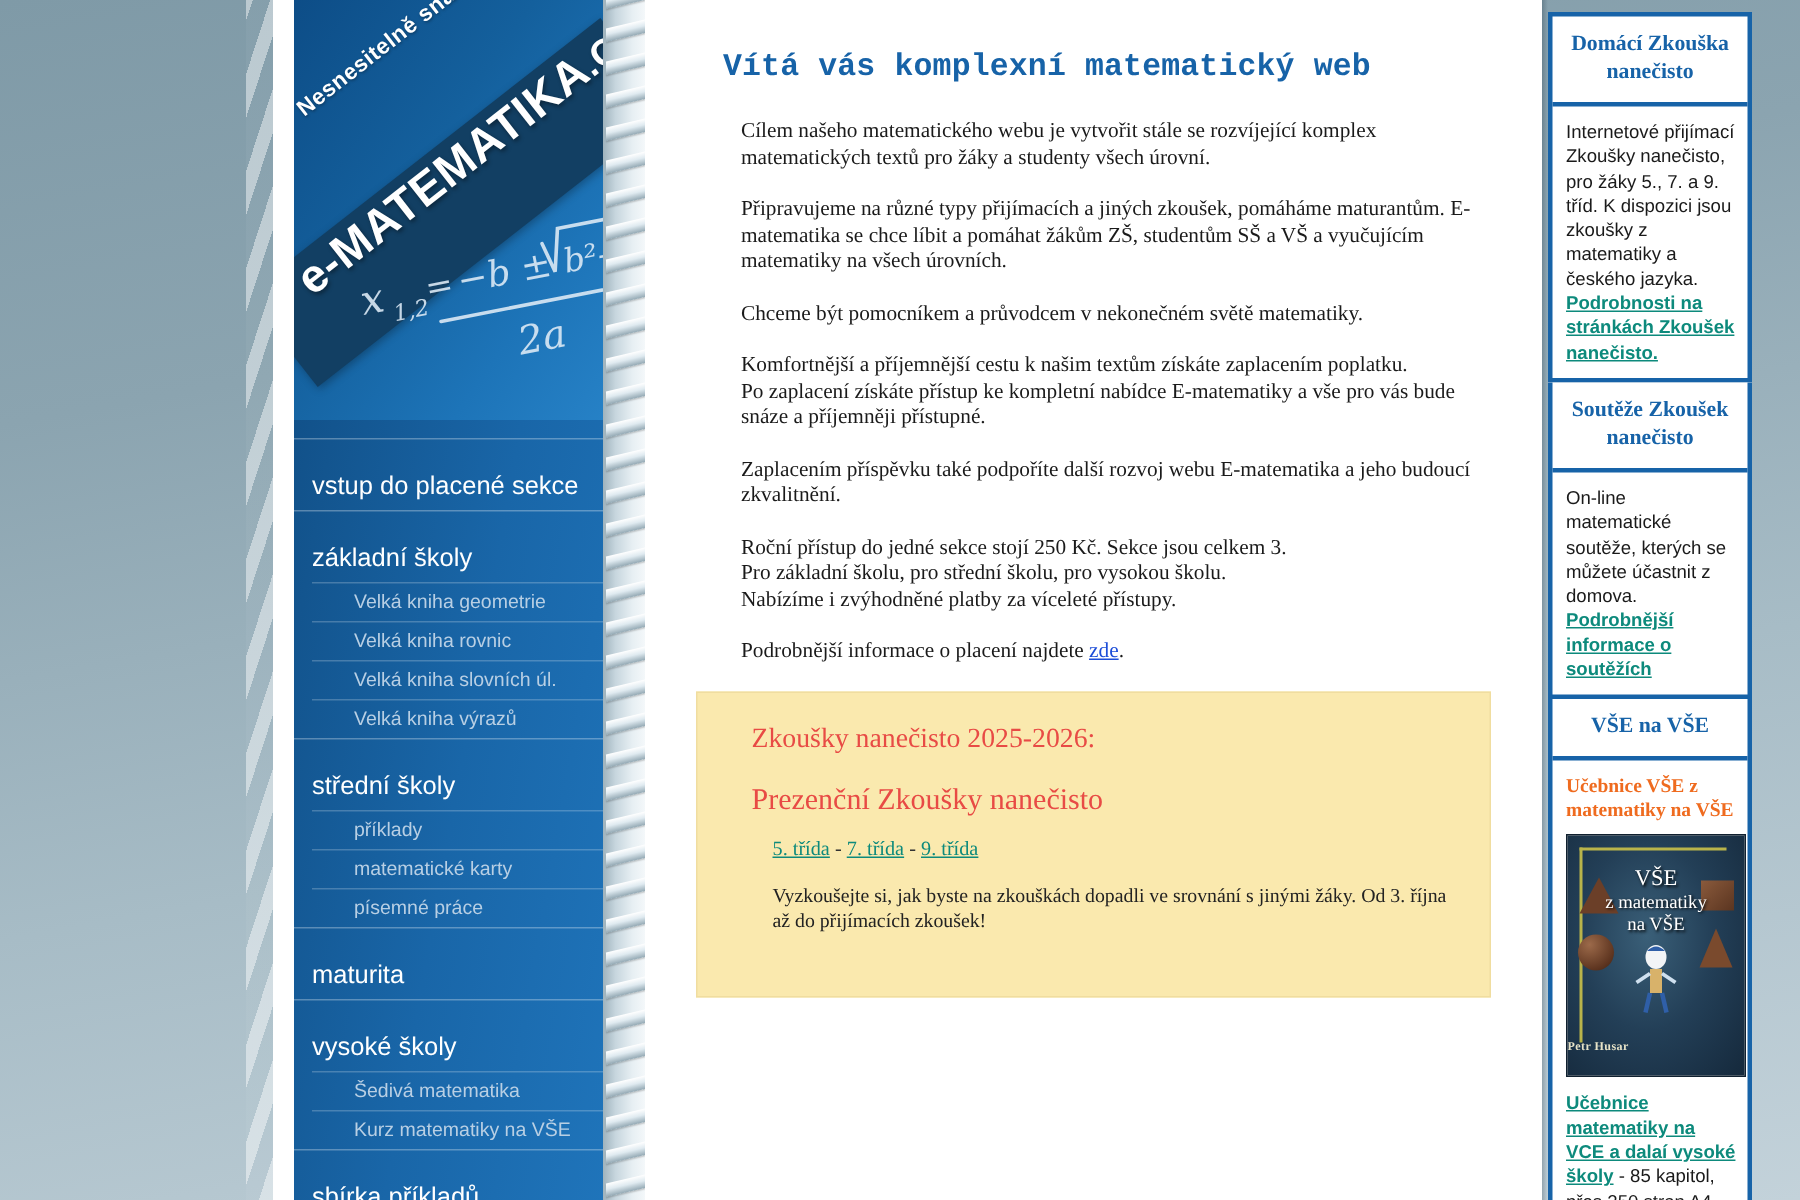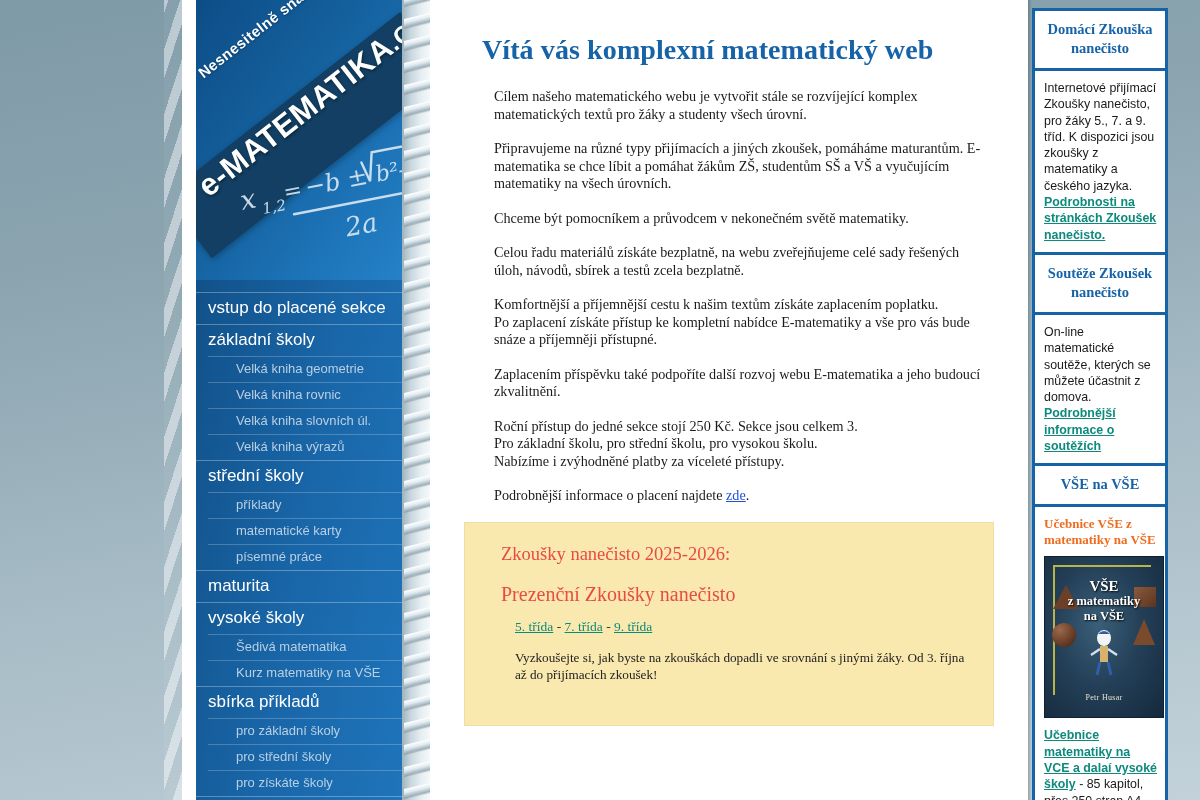--- a/index.html
+++ b/index.html
@@ -55,21 +55,21 @@
   .logo .formula{
     position:absolute;left:46px;top:150px;width:190px;height:120px;
     transform:rotate(-11deg);
     color:#dbe9f5;font-family:"Liberation Serif",serif;opacity:.9;
   }
   .logo .formula svg{display:block;}
 
   .nav{padding:12px 0 0 0;}
   .nav-item{
     position:relative;color:#ffffff;font-family:"Liberation Sans",sans-serif;
-    font-size:17px;line-height:22px;padding:4px 8px 5px 12px;
+    font-size:17px;line-height:22px;padding:20px 8px 5px 12px;
     border-top:1px solid rgba(255,255,255,.30);
     cursor:pointer;
   }
   .nav-item.sub{
     font-size:13px;line-height:18px;color:#b8cfe4;
     padding:3px 8px 4px 28px;
     border-top:1px solid rgba(255,255,255,.22);
     margin-left:12px;
   }
   .nav-item:first-child{border-top:1px solid rgba(255,255,255,.30);}
@@ -91,21 +91,21 @@
   }
 
   
   .content{
     position:absolute;left:430px;top:0;width:598px;height:800px;
     background:#ffffff;overflow:hidden;
   }
   .content-inner{padding:34px 38px 0 34px;}
   h1.page-title{
     margin:0 0 22px 18px;color:#1763a8;
-    font-family:Liberation Serif, serif;font-size:28px;font-weight:700;
+    font-family:Liberation Mono, monospace;font-size:21px;font-weight:700;
     letter-spacing:.1px;
   }
   .content p{
     margin:0 0 17px 30px;color:#1a1a1a;
     font-size:14.2px;line-height:17.5px;text-align:left;
   }
   .content p.tight{margin-bottom:0;}
   a.link{color:#1d4ed8;text-decoration:underline;margin-top:39px;}
 
   
@@ -154,27 +154,27 @@
     position:relative;width:118px;height:160px;margin:0 auto 9px auto;
     background:radial-gradient(ellipse at 45% 42%,#3a5f78 0%,#233f57 48%,#15293c 100%);
     border:1px solid #10202f;overflow:hidden;
   }
   .cover .frame{
     position:absolute;left:8px;top:8px;width:96px;height:128px;
     border-left:2px solid #b9b44a;border-top:2px solid #b9b44a;
   }
   .cover .ct{
     position:absolute;left:0;right:0;top:22px;text-align:center;color:#fff;
-    font-family:"Liberation Serif",serif;font-weight:700;
+    font-family:"Liberation Serif",serif;font-weight:400;
     font-size:12.5px;line-height:15px;text-shadow:1px 1px 2px #000;
   }
   .cover .ct .big{font-size:15px;}
   .cover .author{
-    position:absolute;left:0;right:0;bottom:12px;text-align:center;color:#e8e4c8;
-    font-size:8px;font-weight:400;letter-spacing:.3px;
+    position:absolute;left:0;right:0;bottom:12px;color:#e8e4c8;
+    font-size:8px;font-weight:700;letter-spacing:.3px;
   }
   .cover .pyr{position:absolute;width:0;height:0;}
   .cover .sph{
     position:absolute;border-radius:50%;
     background:radial-gradient(circle at 32% 28%,#9c6a4a,#5e3520 70%,#3a2114);
   }
   .cover .cube{
     position:absolute;background:linear-gradient(135deg,#8a5a3c,#5b3520);
   }
   .cover .figure{
@@ -273,21 +273,20 @@
     </div>
   <div class="spiral-shadow"></div>
 
   <div class="content">
     <div class="content-inner">
       <h1 class="page-title">Vítá vás komplexní matematický web</h1>
 
       <p>Cílem našeho matematického webu je vytvořit stále se rozvíjející komplex matematických textů pro žáky a studenty všech úrovní.</p>
       <p>Připravujeme na různé typy přijímacích a jiných zkoušek, pomáháme maturantům. E-matematika se chce líbit a pomáhat žákům ZŠ, studentům SŠ a VŠ a vyučujícím matematiky na všech úrovních.</p>
       <p>Chceme být pomocníkem a průvodcem v nekonečném světě matematiky.</p>
-      <p>Celou řadu materiálů získáte bezplatně, na webu zveřejňujeme celé sady řešených úloh, návodů, sbírek a testů zcela bezplatně.</p>
 
       <p class="tight">Komfortnější a příjemnější cestu k našim textům získáte zaplacením poplatku.</p>
 
       <p>Po zaplacení získáte přístup ke kompletní nabídce E-matematiky a vše pro vás bude snáze a příjemněji přístupné.</p>
       <p>Zaplacením příspěvku také podpoříte další rozvoj webu E-matematika a jeho budoucí zkvalitnění.</p>
 
       <p class="tight">Roční přístup do jedné sekce stojí 250 Kč. Sekce jsou celkem 3.</p>
       <p class="tight">Pro základní školu, pro střední školu, pro vysokou školu.</p>
       <p>Nabízíme i zvýhodněné platby za víceleté přístupy.</p>
 

